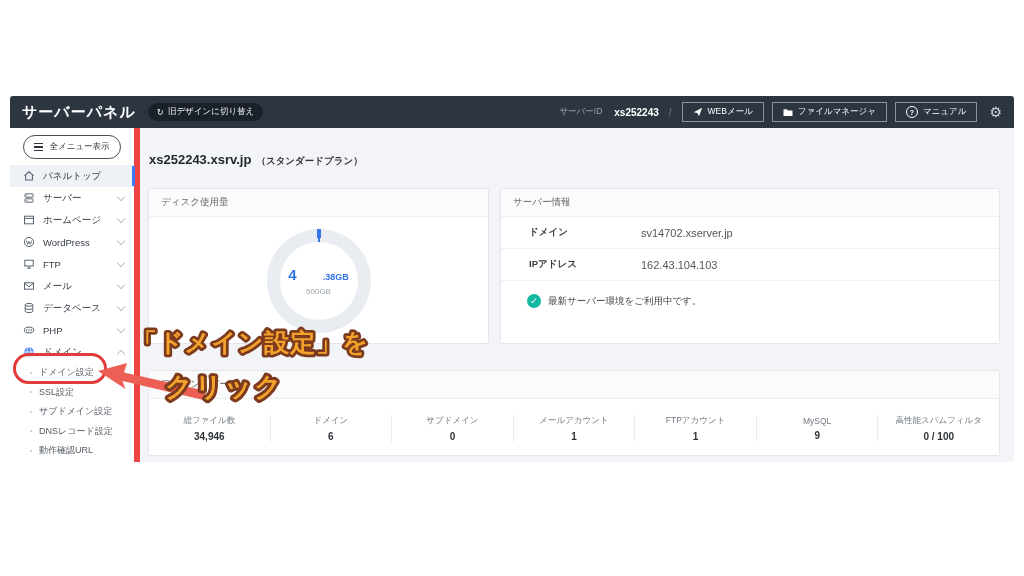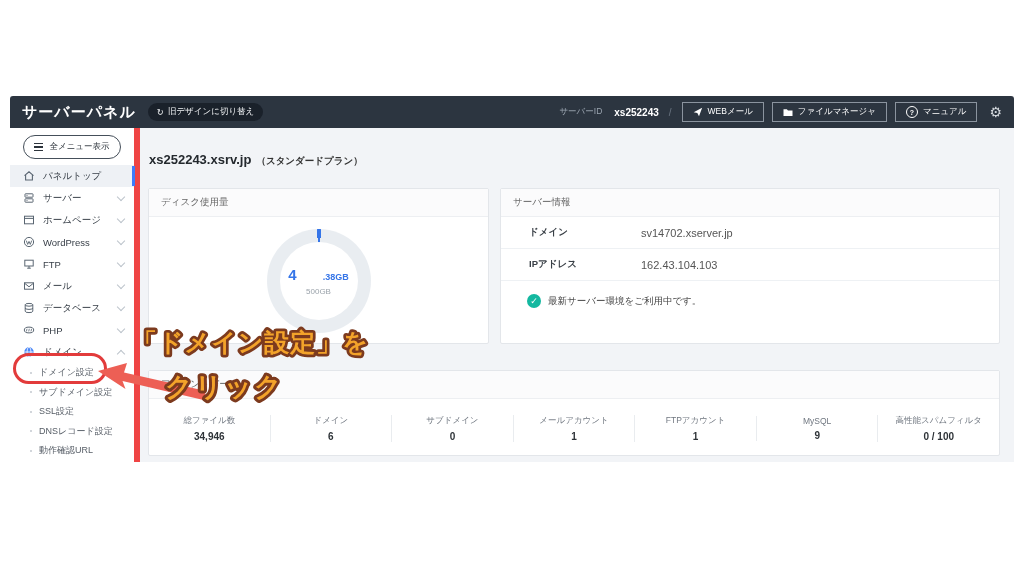--- a/index.html
+++ b/index.html
@@ -203,25 +203,25 @@
         <span class="lab">ドメイン</span>
         <span class="chev up"></span>
       </div>
       <div class="subnav">
         <div class="sub-item">
             <span class="subdot"></span>
             <span>ドメイン設定</span>
           </div>
         <div class="sub-item">
             <span class="subdot"></span>
+            <span>SSL設定</span>
+          </div>
+        <div class="sub-item">
+            <span class="subdot"></span>
             <span>サブドメイン設定</span>
-          </div>
-        <div class="sub-item">
-            <span class="subdot"></span>
-            <span>SSL設定</span>
           </div>
         <div class="sub-item">
             <span class="subdot"></span>
             <span>DNSレコード設定</span>
           </div>
         <div class="sub-item">
             <span class="subdot"></span>
             <span>動作確認URL</span>
           </div>
       </div>

